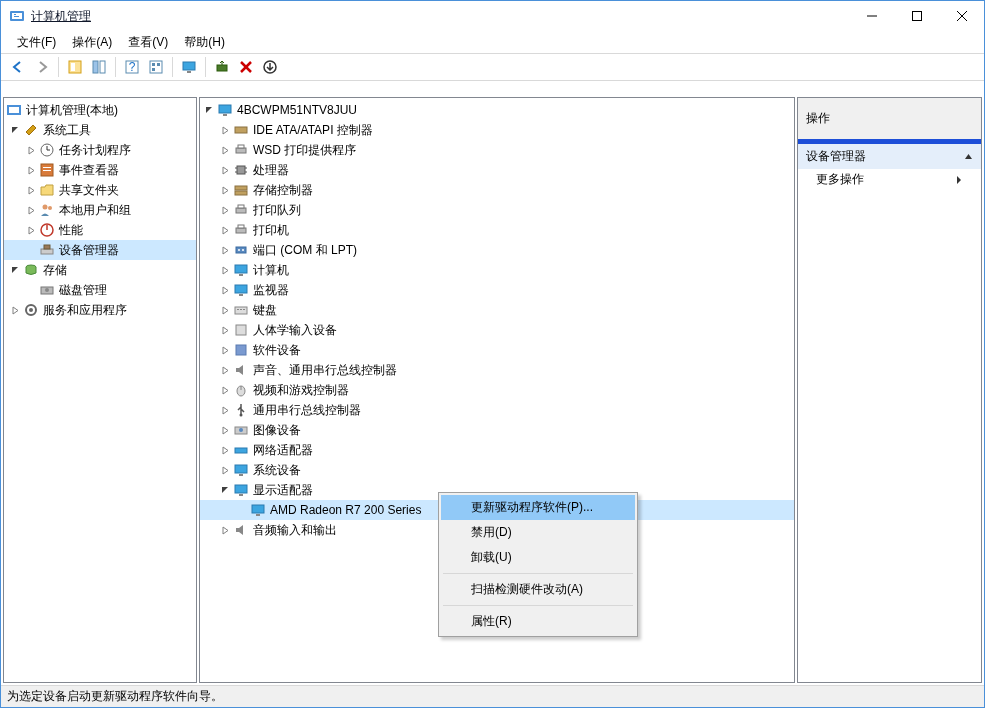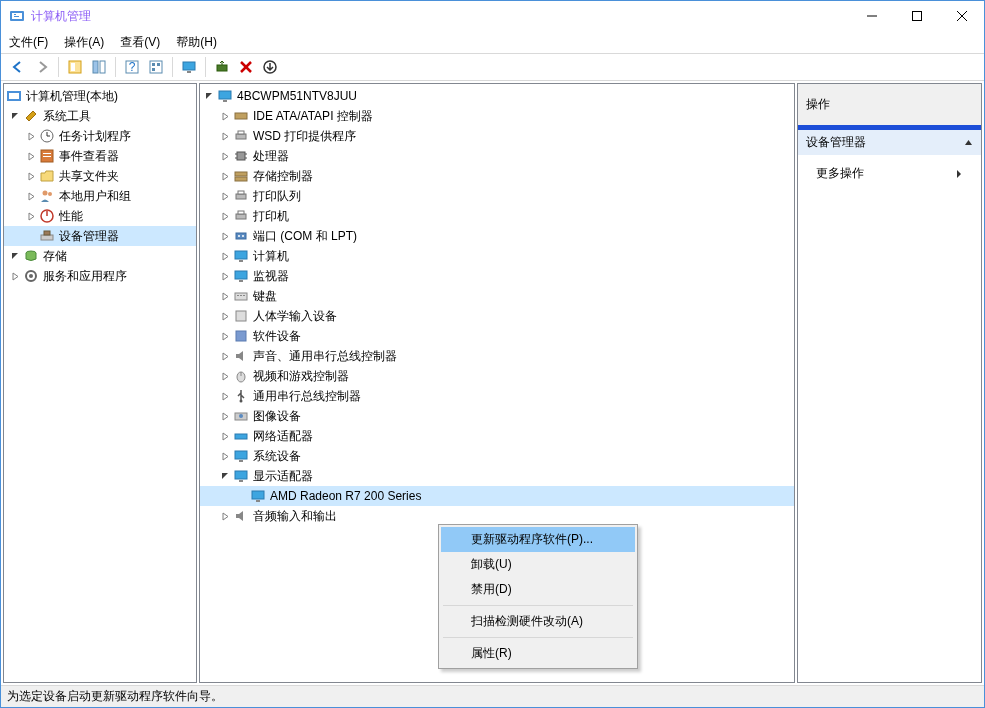--- a/index.html
+++ b/index.html
@@ -1,40 +1,40 @@
 <!DOCTYPE html>
 <html><head>
 <meta charset="utf-8">
 <style>
 * { margin: 0; padding: 0; box-sizing: border-box; font-family: "Microsoft YaHei", "Segoe UI", sans-serif; font-size: 12px; }
 body { background: #fff; width: 985px; height: 708px; overflow: hidden; display: flex; flex-direction: column; border: 1px solid #4a90d9; }
 .titlebar { height: 30px; display: flex; align-items: center; padding: 0 0 0 8px; background: #fff; }
 .titlebar .icon { width: 16px; height: 16px; margin-right: 6px; }
-.titlebar .title { flex: 1; color: #8b5cf6; }
+.titlebar .title { flex: 1; color: #0f172a; text-decoration: underline; }
 .titlebar .winbtn { width: 45px; height: 30px; display: flex; align-items: center; justify-content: center; color: #000; }
-.menubar { height: 22px; display: flex; align-items: center; padding: 0 0; background: #fff; }
+.menubar { height: 22px; display: flex; align-items: center; padding: 0 8px; background: #fff; }
 .menubar .mitem { padding: 2px 8px; }
 .toolbar { height: 28px; display: flex; align-items: center; padding: 2px 6px; border-top: 1px solid #d9d9d9; border-bottom: 1px solid #d9d9d9; gap: 2px; background: #fff; }
 .toolbar .tbtn { width: 22px; height: 22px; display: flex; align-items: center; justify-content: center; border: 1px solid transparent; }
 .toolbar .sep { width: 1px; height: 20px; background: #d9d9d9; margin: 0 3px; }
-.main { flex: 1; display: flex; overflow: hidden; }
+.main { flex: 1; display: flex; overflow: hidden; margin-top: 14px; }
 .pane { border: 1px solid #828790; background: #fff; overflow: auto; position: relative; }
 .pane-left { width: 194px; margin: 2px 1px 2px 2px; }
 .pane-center { flex: 1; margin: 2px 1px; }
 .pane-right { width: 185px; margin: 2px 2px 2px 1px; display: flex; flex-direction: column; }
 .tree { padding: 2px 0; }
 .tree-row { display: flex; align-items: center; height: 20px; white-space: nowrap; padding-right: 4px; }
 .tree-row.selected { background: #cce8ff; }
 .tree-row .expander { width: 15px; height: 15px; display: flex; align-items: center; justify-content: center; color: #555; flex-shrink: 0; }
 .tree-row .spacer { flex-shrink: 0; }
 .tree-row .icon { width: 16px; height: 16px; margin-right: 4px; flex-shrink: 0; }
 .tree-row .label { color: #000; }
 .actions-header { background: #f0f0f0; padding: 12px 8px; border-bottom: 5px solid #1d4ed8; font-weight: 400; }
 .actions-sub { background: #e4eefa; padding: 4px 8px; display: flex; justify-content: space-between; align-items: center; }
-.actions-item { padding: 10px 18px; display: flex; justify-content: space-between; align-items: center; }
+.actions-item { padding: 2px 18px; display: flex; justify-content: space-between; align-items: center; }
 .ctx-menu { position: fixed; background: #f0f0f0; border: 1px solid #a0a0a0; padding: 2px; box-shadow: 3px 3px 3px rgba(0,0,0,0.2); min-width: 200px; z-index: 100; }
 .ctx-row { padding: 4px 20px 4px 30px; white-space: nowrap; }
 .ctx-row.highlighted { background: #91c9f7; }
 .ctx-sep { height: 1px; background: #d7d7d7; margin: 3px 2px; }
 .statusbar { height: 22px; padding: 2px 6px; display: flex; align-items: center; background: #f0f0f0; border-top: 1px solid #d9d9d9; }
 svg { display: block; }
 </style>
 </head>
 <body>
 
@@ -264,20 +264,30 @@
           </span>
         <span class="icon">
             <svg width="16" height="16">
               <ellipse cx="8" cy="5" rx="5" ry="2" fill="#7aba5a" stroke="#4a8a3a"></ellipse>
               <path d="M3 5 L3 11 Q8 14 13 11 L13 5" fill="#7aba5a" stroke="#4a8a3a"></path>
             </svg>
           </span>
         <span class="label">存储</span>
       </div>
       <div class="tree-row">
+        <span style="width:35px" class="spacer"></span>
+        <span class="icon">
+            <svg width="16" height="16">
+              <rect x="2" y="5" width="12" height="7" fill="#bbb" stroke="#777"></rect>
+              <circle cx="8" cy="8" r="2" fill="#888"></circle>
+            </svg>
+          </span>
+        <span class="label">磁盘管理</span>
+      </div>
+      <div class="tree-row">
         <span style="width:4px" class="spacer"></span>
         <span class="expander">
             <svg width="9" height="9">
               <path d="M2 1 L7 4.5 L2 8 Z" fill="none" stroke="#808080"></path>
             </svg>
           </span>
         <span class="icon">
             <svg width="16" height="16">
               <circle cx="8" cy="8" r="5" fill="none" stroke="#666" stroke-width="2"></circle>
               <circle cx="8" cy="8" r="2" fill="#666"></circle>
@@ -636,21 +646,21 @@
           </svg>
         </span>
     </div>
   </div>
 </div>
 
 <div class="statusbar">
   <span>为选定设备启动更新驱动程序软件向导。</span>
 </div>
 
-<div class="ctx-menu" style="left:438px; top:524px;">
+<div class="ctx-menu" style="left:438px; top:492px;">
   <div class="ctx-row highlighted">更新驱动程序软件(P)...</div>
+  <div class="ctx-row">禁用(D)</div>
   <div class="ctx-row">卸载(U)</div>
-  <div class="ctx-row">禁用(D)</div>
   <div class="ctx-sep"></div>
   <div class="ctx-row">扫描检测硬件改动(A)</div>
   <div class="ctx-sep"></div>
   <div class="ctx-row">属性(R)</div>
 </div>
 
 </body></html>

